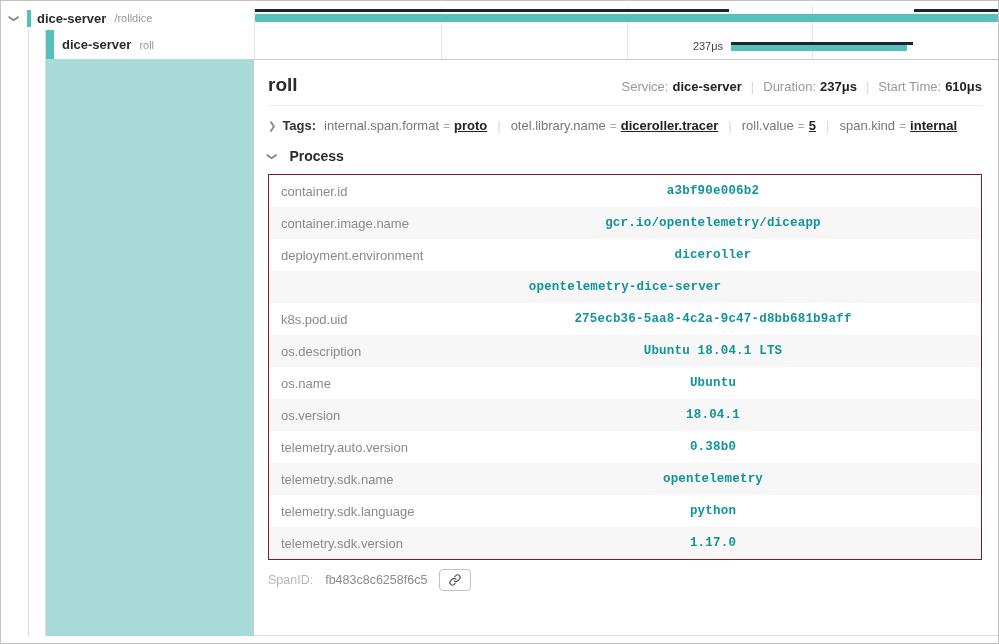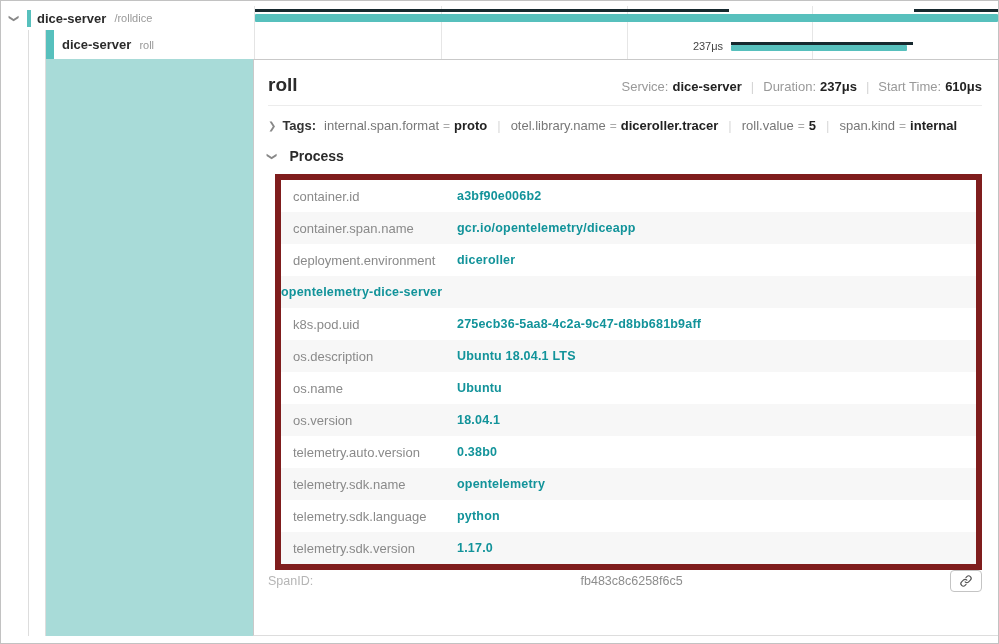--- a/index.html
+++ b/index.html
@@ -64,33 +64,33 @@
   .meta { display: flex; align-items: baseline; font-size: 13px; white-space: nowrap; justify-content: flex-end; }
   .meta-label { color: #999; margin-right: 4px; }
   .meta-value { color: #222; font-weight: bold; }
   .meta-sep { color: #d5d5d5; margin: 0 9px; }
 
   .tags-row { display: flex; align-items: center; margin-top: 12px; font-size: 13px; cursor: pointer; flex-wrap: nowrap; overflow: hidden; }
   .tags-label { font-weight: bold; color: #333; margin: 0 8px 0 6px; }
   .tag-item { display: flex; align-items: flex-end; white-space: nowrap; }
   .tag-key { color: #777; }
   .tag-eq { color: #aaa; margin: 0 4px; font-size: 12px; }
-  .tag-val { color: #222; font-weight: 600; }
+  .tag-val { color: #222; font-weight: 600; text-decoration: underline; }
   .tag-sep { color: #d9d9d9; margin: 0 10px; }
 
   .process-header { display: flex; align-items: center; margin-top: 15px; cursor: pointer; }
   .process-label { font-weight: bold; font-size: 14px; color: #2b2b2b; margin-left: 13px; }
 
-  .kv-table { margin-top: 10px; border: 6px solid #7f1d1d; margin-left: 7px; }
+  .kv-table { margin-top: 10px; border: 1px solid #7f1d1d; }
   .kv-row { display: flex; align-items: center; min-height: 32px; }
   .kv-row:nth-child(even) { background: #f7f7f7; }
   .kv-key { width: 176px; flex: none; padding-left: 12px; font-size: 13px; color: #8a8a8a; }
-  .kv-val { flex: 1; font-family: Liberation Sans, sans-serif; font-size: 12.5px; color: var(--value_text, #12939A); font-weight: bold; letter-spacing: 0.2px; }
-
-  .panel-footer { display: flex; justify-content: space-between; align-items: center; gap: 12px; }
+  .kv-val { flex: 1; font-family: Liberation Mono, monospace; font-size: 12.5px; color: var(--value_text, #12939A); font-weight: bold; letter-spacing: 0.2px; text-align: center; }
+
+  .panel-footer { margin-top: 9px; display: flex; justify-content: flex-start; align-items: center; gap: 12px; }
   .spanid-label { font-size: 12.5px; color: #b5b5b5; }
   .spanid-value { font-size: 12.5px; color: #8d8d8d; }
   .link-btn {
     width: 32px; height: 22px; border: 1px solid #c4c4c4; border-radius: 4px; background: #fff;
     display: flex; align-items: center; justify-content: center; cursor: pointer;
   }
   .link-btn svg { width: 14px; height: 14px; stroke: #555; fill: none; stroke-width: 2; stroke-linecap: round; }
 </style>
 </head>
 <body>
@@ -190,21 +190,21 @@
         <span class="chev rot90">❯</span>
         <span class="process-label">Process</span>
       </div>
 
       <div class="kv-table">
         <div class="kv-row">
             <span class="kv-key">container.id</span>
             <span class="kv-val">a3bf90e006b2</span>
           </div>
         <div class="kv-row">
-            <span class="kv-key">container.span.name</span>
+            <span class="kv-key">container.image.name</span>
             <span class="kv-val">gcr.io/opentelemetry/diceapp</span>
           </div>
         <div class="kv-row">
             <span class="kv-key">deployment.environment</span>
             <span class="kv-val">diceroller</span>
           </div>
         <div class="kv-row">
             <span class="kv-val">opentelemetry-dice-server</span>
           </div>
         <div class="kv-row">

